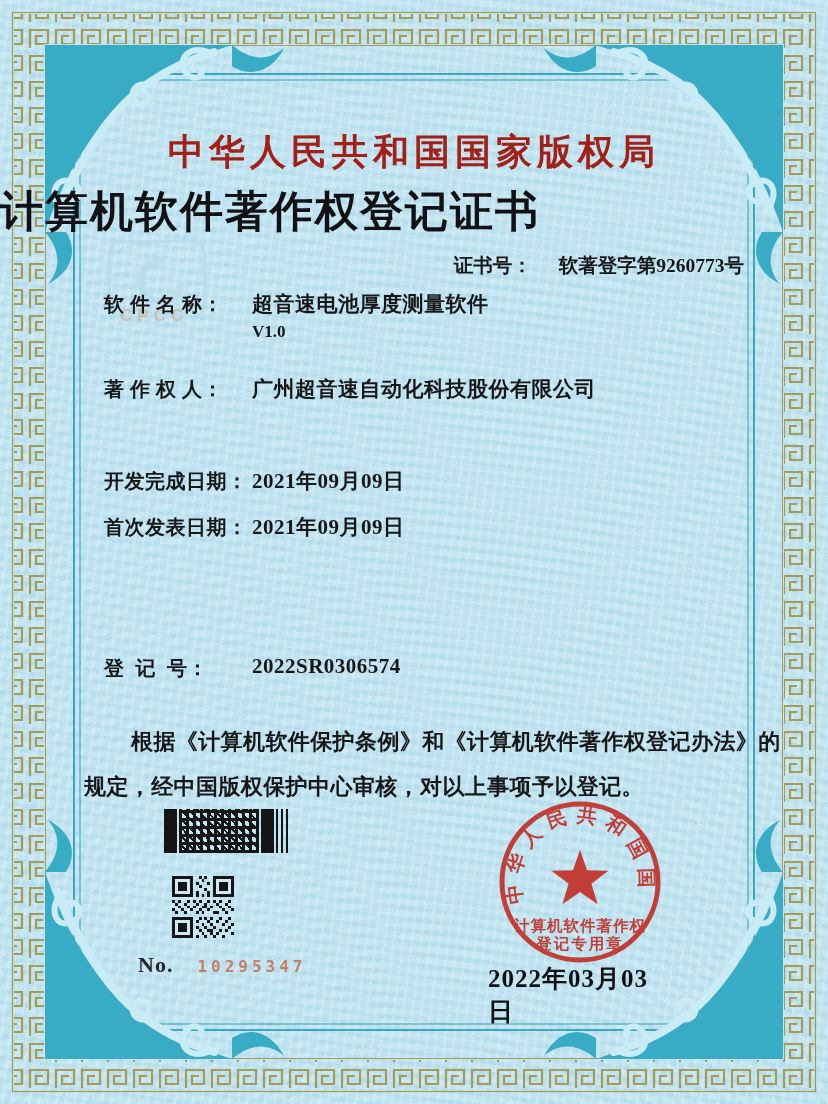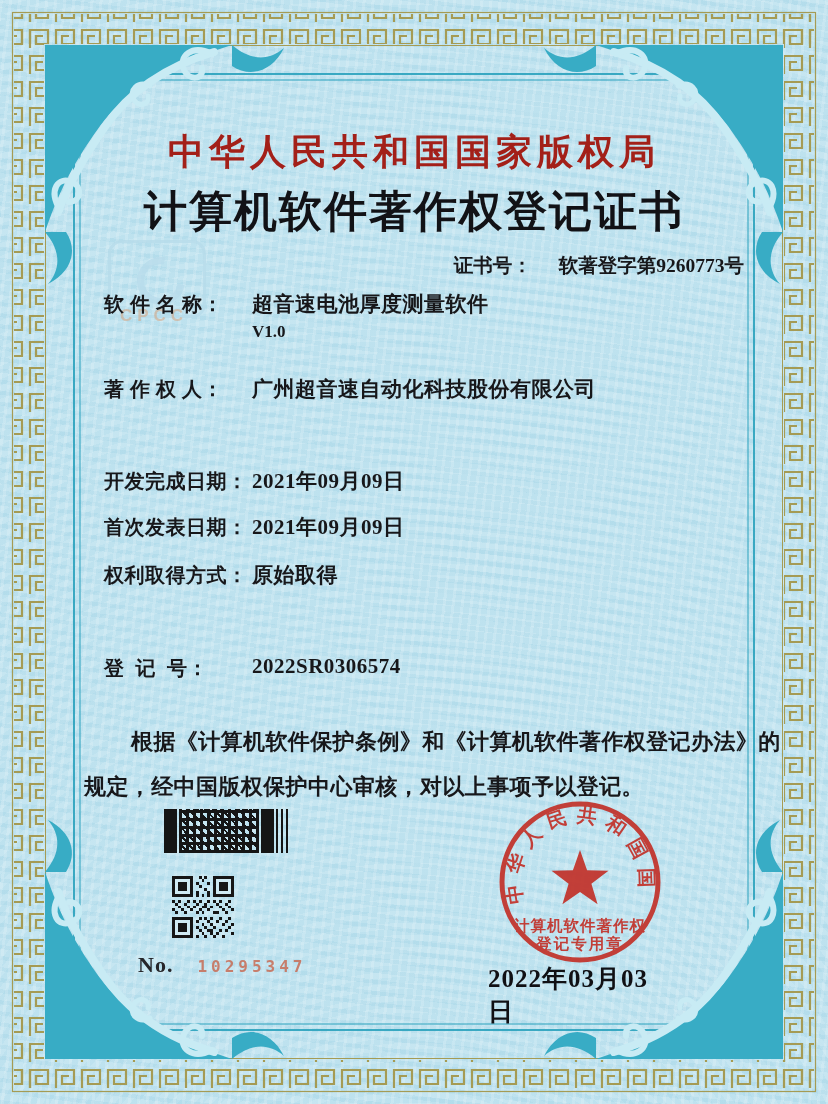--- a/index.html
+++ b/index.html
@@ -36,21 +36,21 @@
     font-family:"Liberation Sans",sans-serif;
     font-size:17px;font-weight:bold;letter-spacing:5px;
     color:rgba(214,162,126,.55);
   }
   .authority{
     left:0;right:0;top:128px;text-align:center;
     font-size:36px;font-weight:bold;letter-spacing:5px;
     color:#a32019;
   }
   .cert-title{
-    left:0;right:0;top:183px;text-align:center;
+    left:0;right:0;top:183px;text-align:left;
     font-size:43px;font-weight:bold;letter-spacing:2px;
     color:#121216;
   }
   .cert-no{
     top:252px;right:84px;
     font-size:19.5px;font-weight:bold;color:#17171a;
   }
   .cert-no .v{margin-left:27px;}
   .field-row{left:104px;width:660px;height:27px;}
   .field-row .lbl{font-size:20px;font-weight:bold;letter-spacing:.5px;white-space:pre;}
@@ -146,24 +146,20 @@
   <div class="abs field-row" style="top:468px">
     <span class="lbl">开发完成日期：</span>
     <span class="val">2021年09月09日</span>
   </div>
 
   <div class="abs field-row" style="top:514px">
     <span class="lbl">首次发表日期：</span>
     <span class="val">2021年09月09日</span>
   </div>
 
-  <div class="abs field-row" style="top:562px">
-    <span class="lbl">权利取得方式：</span>
-    <span class="val">原始取得</span>
-  </div>
 
 
   <div class="abs field-row" style="top:655px">
     <span class="lbl">登  记  号：</span>
     <span class="val">2022SR0306574</span>
   </div>
 
   <div class="abs statement" style="left:131px;top:711px">根据《计算机软件保护条例》和《计算机软件著作权登记办法》的</div>
   <div class="abs statement" style="left:84px;top:756px">规定，经中国版权保护中心审核，对以上事项予以登记。</div>
 

